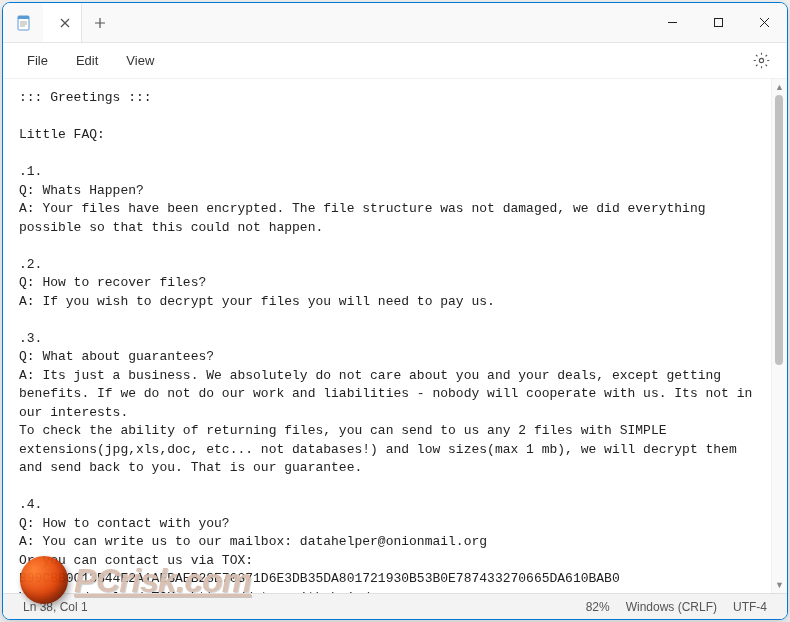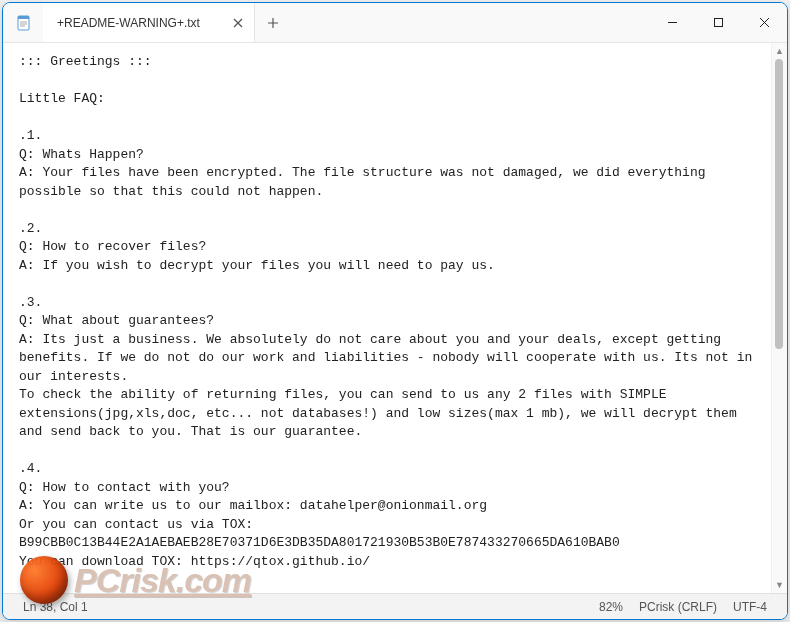--- a/index.html
+++ b/index.html
@@ -205,21 +205,20 @@
     <div class="app-icon">
       <svg width="16" height="16" viewBox="0 0 16 16">
           <rect x="2" y="1" width="11" height="14" rx="1" fill="#fff" stroke="#5b9bd5" stroke-width="1"></rect>
           <rect x="2" y="1" width="11" height="3" fill="#5b9bd5"></rect>
           <line x1="4" y1="7" x2="11" y2="7" stroke="#888" stroke-width="0.7"></line>
           <line x1="4" y1="9" x2="11" y2="9" stroke="#888" stroke-width="0.7"></line>
           <line x1="4" y1="11" x2="9" y2="11" stroke="#888" stroke-width="0.7"></line>
         </svg>
     </div>
     <div class="tab">
-      <span>+README-WARNING+.txt</span>
       <span class="tab-close">
         <svg width="10" height="10" viewBox="0 0 10 10">
             <line x1="1" y1="1" x2="9" y2="9" stroke="#555" stroke-width="1.2"></line>
             <line x1="9" y1="1" x2="1" y2="9" stroke="#555" stroke-width="1.2"></line>
           </svg>
       </span>
     </div>
     <div class="new-tab">
       <svg width="12" height="12" viewBox="0 0 12 12">
           <line x1="6" y1="1" x2="6" y2="11" stroke="#555" stroke-width="1.2"></line>
@@ -239,20 +238,31 @@
       </div>
       <div class="win-btn close">
         <svg width="11" height="11" viewBox="0 0 11 11">
             <line x1="1" y1="1" x2="10" y2="10" stroke="#222" stroke-width="1"></line>
             <line x1="10" y1="1" x2="1" y2="10" stroke="#222" stroke-width="1"></line>
           </svg>
       </div>
     </div>
   </div>
 
+  <div class="menubar">
+    <div class="menu-item">File</div>
+    <div class="menu-item">Edit</div>
+    <div class="menu-item">View</div>
+    <div class="settings-btn">
+      <svg width="17" height="17" viewBox="0 0 24 24" fill="none" stroke="#555" stroke-width="1.6">
+          <circle cx="12" cy="12" r="3"></circle>
+          <path d="M12 1v3M12 20v3M4.2 4.2l2.1 2.1M17.7 17.7l2.1 2.1M1 12h3M20 12h3M4.2 19.8l2.1-2.1M17.7 6.3l2.1-2.1"></path>
+        </svg>
+    </div>
+  </div>
 
   <div class="content-area">
     <div class="text-content">::: Greetings :::
 
 Little FAQ:
 
 .1.
 Q: Whats Happen?
 A: Your files have been encrypted. The file structure was not damaged, we did everything possible so that this could not happen.
 
@@ -276,21 +286,21 @@
         <div class="scroll-thumb"></div>
       </div>
       <div class="scroll-arrow">▼</div>
     </div>
   </div>
 
   <div class="statusbar">
     <div class="status-item">Ln 38, Col 1</div>
     <div class="status-spacer"></div>
     <div class="status-item">82%</div>
-    <div class="status-item">PCrisk (CRLF)</div>
+    <div class="status-item">Windows (CRLF)</div>
     <div class="status-item">UTF-4</div>
   </div>
 
 </div>
 
 <div class="watermark">
   <div class="wm-ball"></div>
   <div class="wm-text">PCrisk.com</div>
 </div>
 

